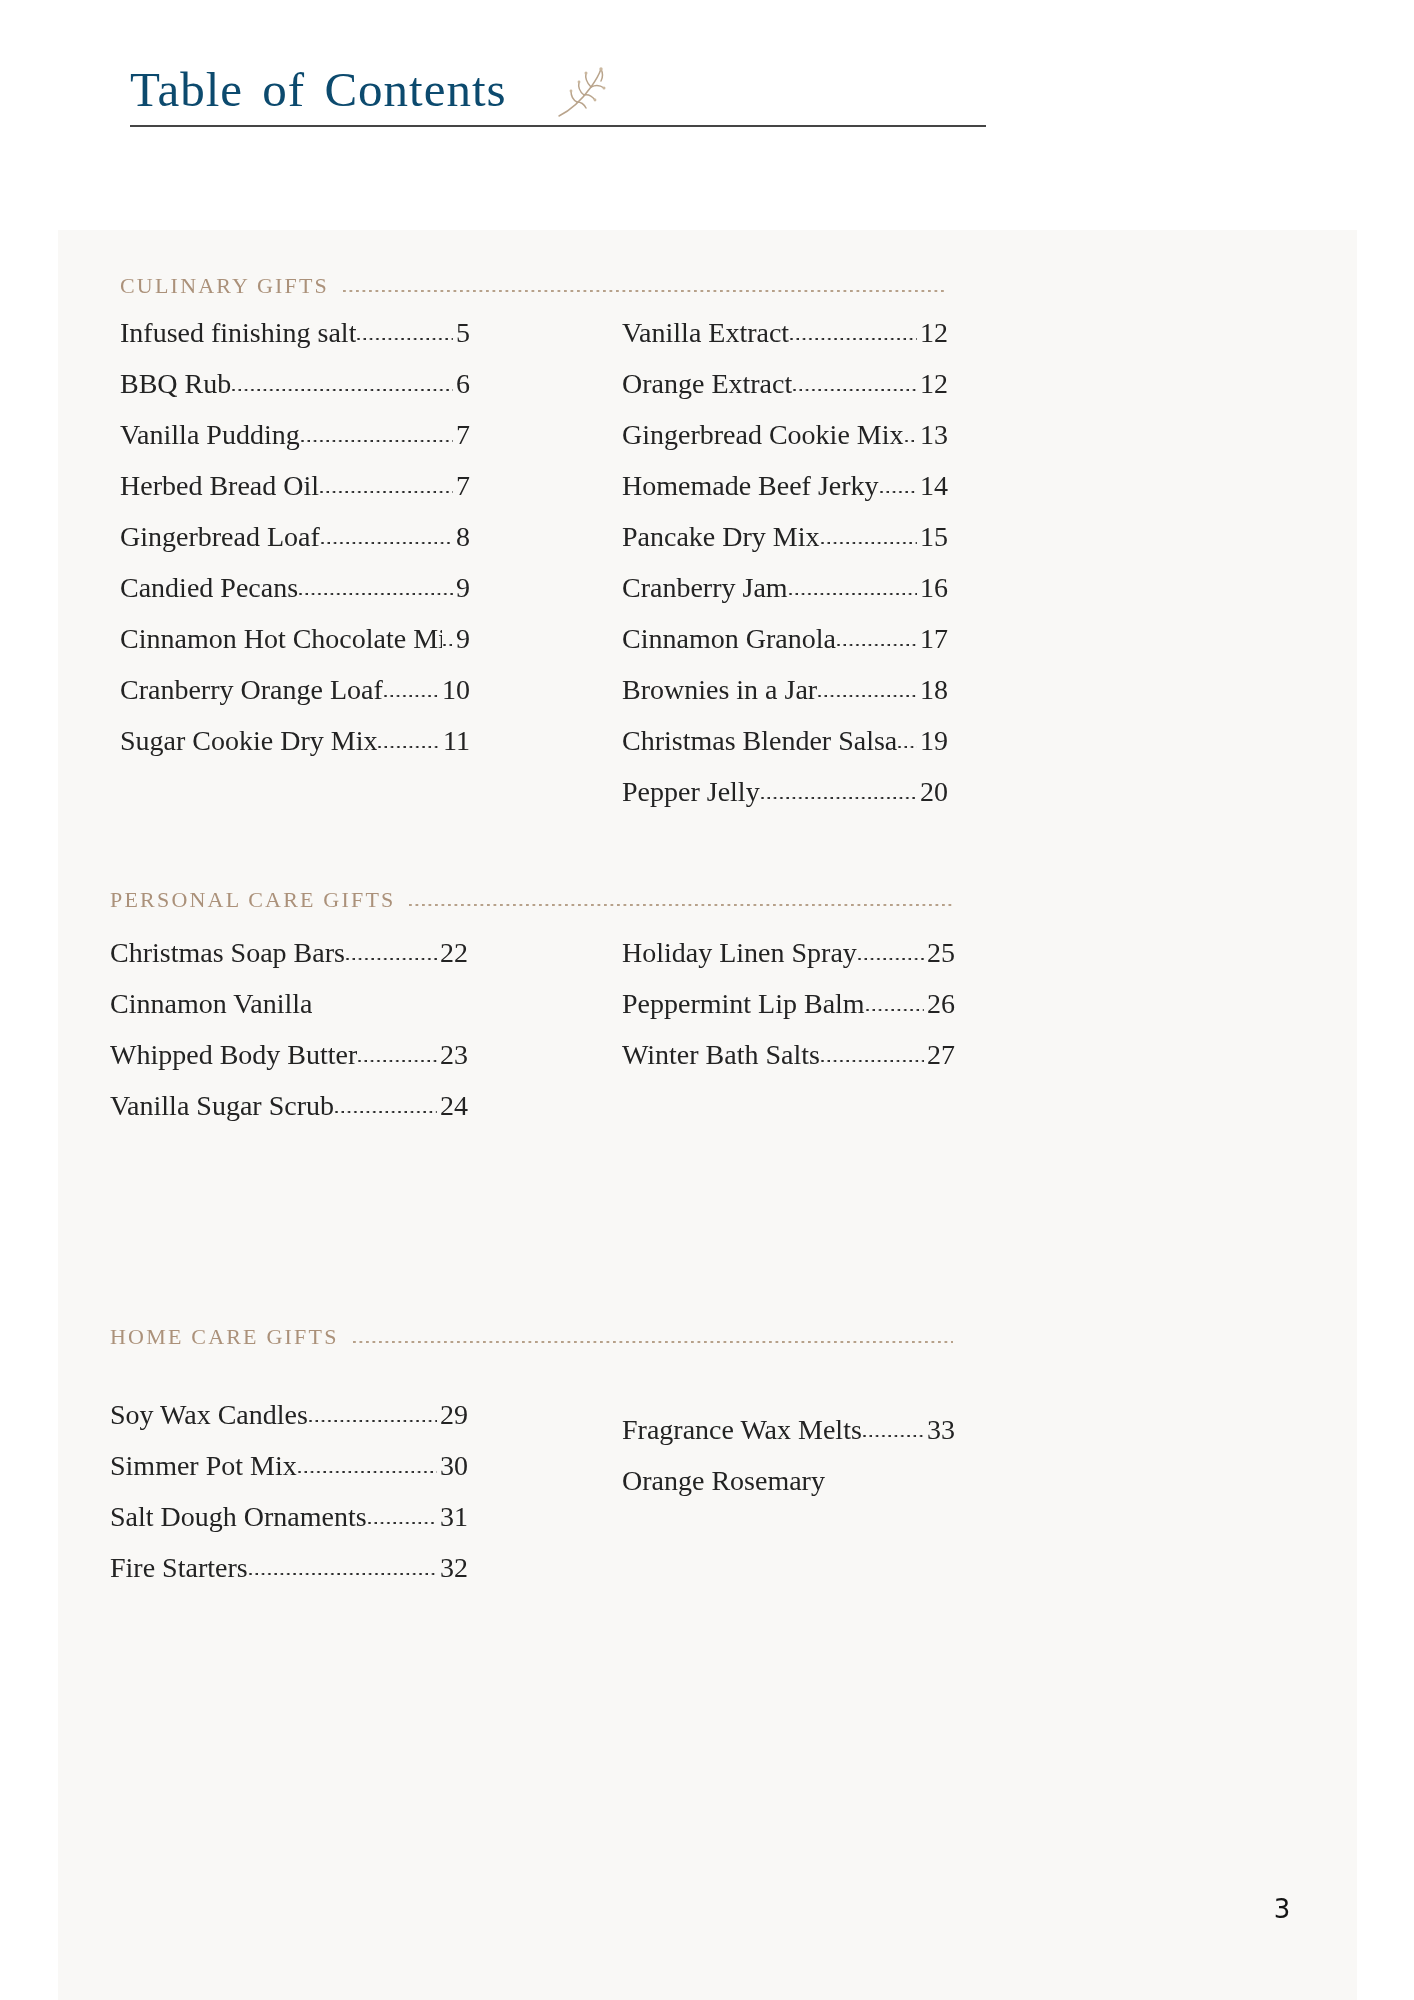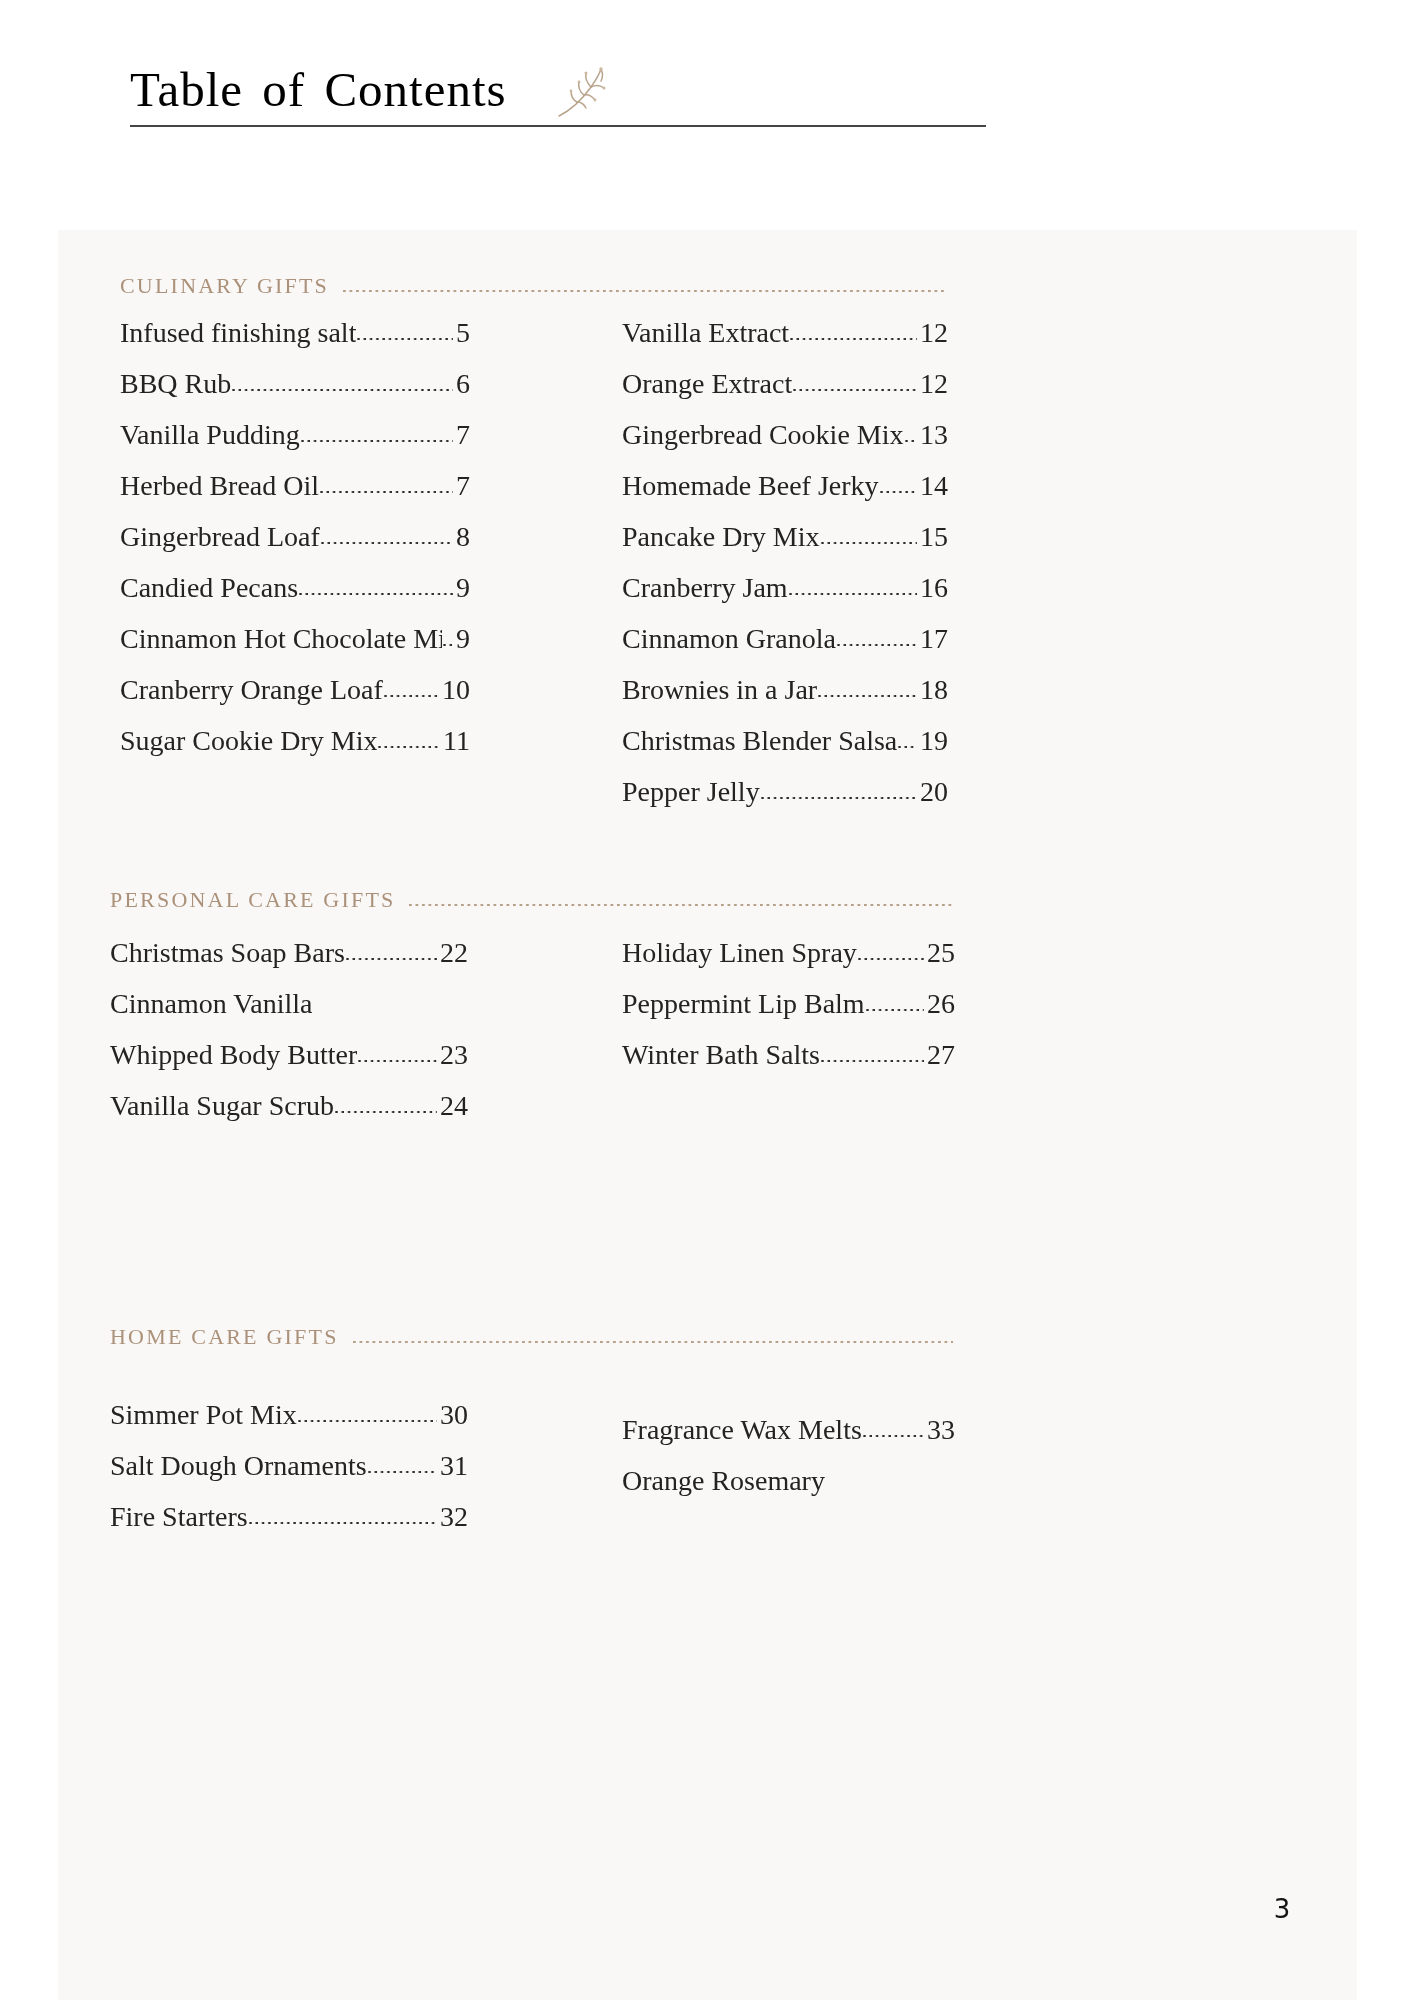--- a/index.html
+++ b/index.html
@@ -5,21 +5,21 @@
   html,body { margin:0; padding:0; background:#ffffff; }
   .page {
     position:relative; width:1414px; height:2000px;
     background:#ffffff; overflow:hidden;
     font-family:"Liberation Serif", serif;
   }
   
   .title {
     position:absolute; left:130px; top:62px; margin:0;
     font-size:49px; line-height:56px; font-weight:400;
-    color:#000000; letter-spacing:1px; word-spacing:6px;
+    color:#0c4a6e; letter-spacing:1px; word-spacing:6px;
   }
   .sprig {
     position:absolute; left:552px; top:64px; width:64px; height:58px;
   }
   .title-rule {
     position:absolute; left:130px; top:125px; width:856px; height:2px;
     background:#454545;
   }
   
   .card {
@@ -259,20 +259,25 @@
     </div>
   </section>
       <section class="toc-section s2">
     <div class="sec-head">
       <span class="sec-title">HOME CARE GIFTS</span>
       <span class="sec-leader"></span>
     </div>
     <div class="cols">
       <ul class="col col-left">
             <li class="row">
+    <span class="label">Soy Wax Candles</span>
+    <span class="dots"></span>
+    <span class="pg">29</span>
+  </li>
+            <li class="row">
     <span class="label">Simmer Pot Mix</span>
     <span class="dots"></span>
     <span class="pg">30</span>
   </li>
             <li class="row">
     <span class="label">Salt Dough Ornaments</span>
     <span class="dots"></span>
     <span class="pg">31</span>
   </li>
             <li class="row">

